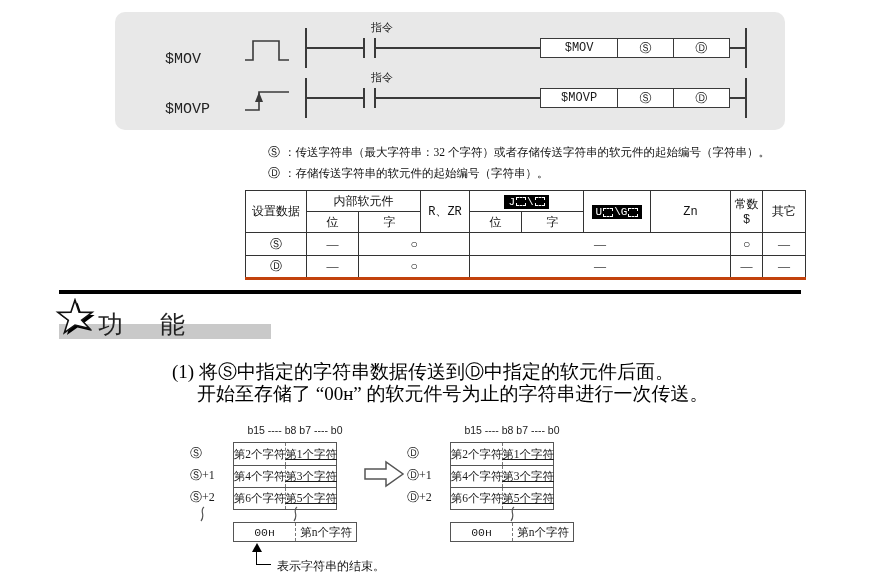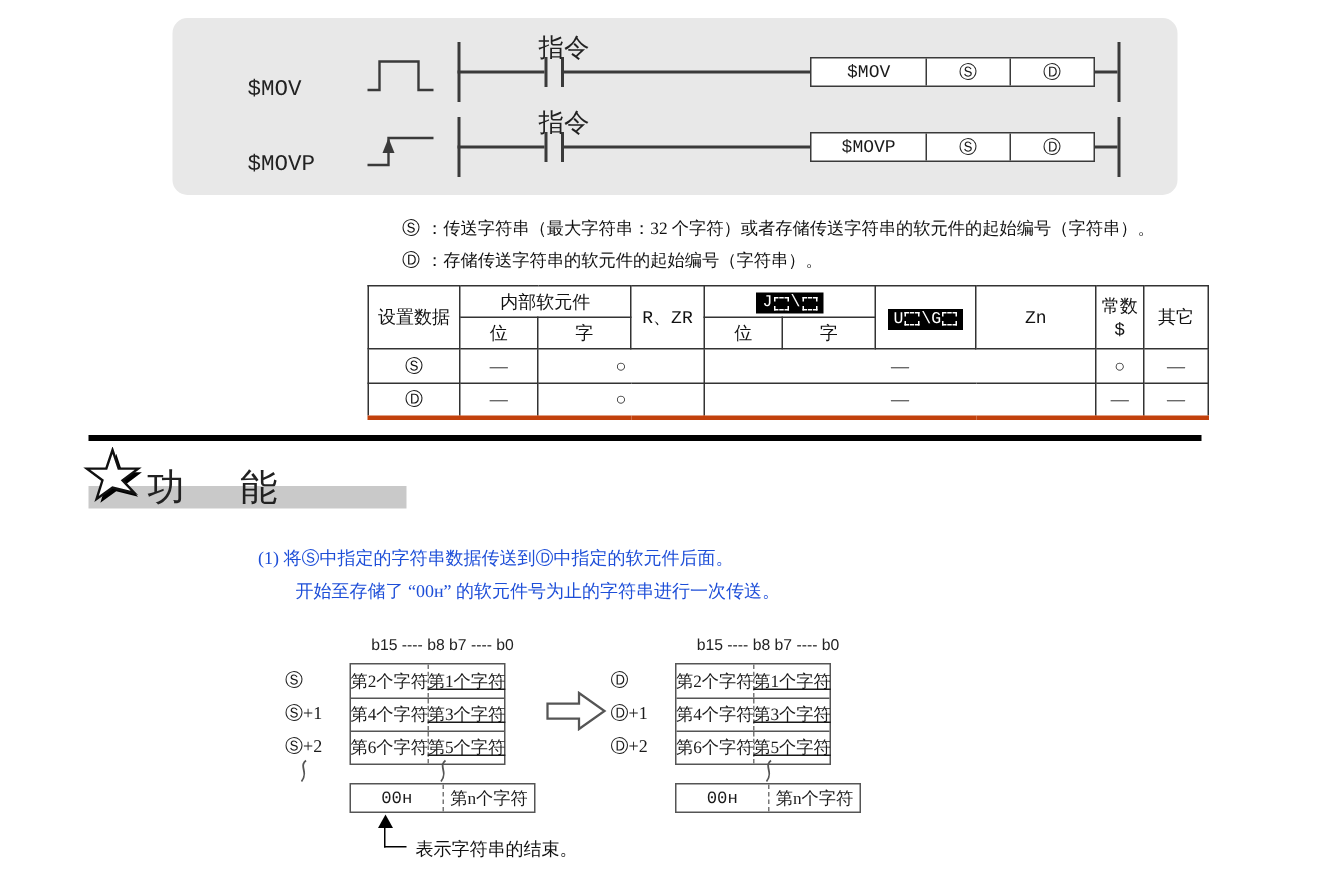--- a/index.html
+++ b/index.html
@@ -10,21 +10,21 @@
   }
   .abs { position:absolute; }
   .mono { font-family:"Liberation Mono","DejaVu Sans Mono",monospace; }
 
   
   .panel { left:115px; top:12px; width:670px; height:118px; background:#e8e8e8; border-radius:10px; }
   .instr-name { font-family:"Liberation Mono","DejaVu Sans Mono",monospace; font-size:15px; color:#222; }
   .hline { position:absolute; height:1.5px; background:#3a3a3a; }
   .vrail { position:absolute; width:1.5px; background:#3a3a3a; }
   .contact-bar { position:absolute; width:2px; height:20px; background:#3a3a3a; }
-  .contact-label { position:absolute; font-size:17px; color:#222; }
+  .contact-label { position:absolute; font-size:11px; color:#222;margin-left:12px; }
   .ibox { position:absolute; display:flex; height:20px; border:1.5px solid #3a3a3a; background:#fff; }
   .ibox .cell { display:flex; align-items:center; justify-content:center; font-size:12px; }
   .ibox .cell + .cell { border-left:1.5px solid #3a3a3a; }
   .circ { font-size:14px; line-height:1; }
 
   
   .note { position:absolute; font-size:11.5px; white-space:nowrap; color:#111; }
   .note .sym { font-size:12px; margin-right:4px; }
 
   
@@ -40,21 +40,21 @@
   .chip { display:inline-flex; align-items:center; gap:1px; background:#000; color:#fff;
           padding:1px 4px; font-size:11px; font-family:"Liberation Mono","DejaVu Sans Mono",monospace; }
   .dbox { display:inline-block; width:10px; height:9px; border:1px dashed #fff; }
 
   
   .rule { left:59px; top:290px; width:742px; height:4px; background:#000; }
   .hl-bar { left:59px; top:324px; width:212px; height:15px; background:#c9c9c9; }
   .sec-title { left:98px; top:308px; font-size:25px; letter-spacing:6px; color:#222; z-index:2; }
 
   
-  .para { left:172px; top:361px; font-size:12px; line-height:22px; white-space:nowrap; color:#1d4ed8; }
+  .para { left:172px; top:361px; font-size:19px; line-height:22px; white-space:nowrap; color:#000000; }
   .para .indent { margin-left:25px; }
 
   
   .bith { position:absolute; width:124px; text-align:center; font-size:10.5px; color:#222;
           font-family:Liberation Sans, sans-serif; white-space:nowrap; }
   .memlabels { position:absolute; width:46px; font-size:12px; }
   .memlabels div { height:22px; line-height:22px; white-space:nowrap; }
   .membox { position:absolute; width:104px; border:1.5px solid #555; background:#fff; }
   .memrow { display:flex; height:22px; }
   .memrow + .memrow { border-top:1px solid #555; }

